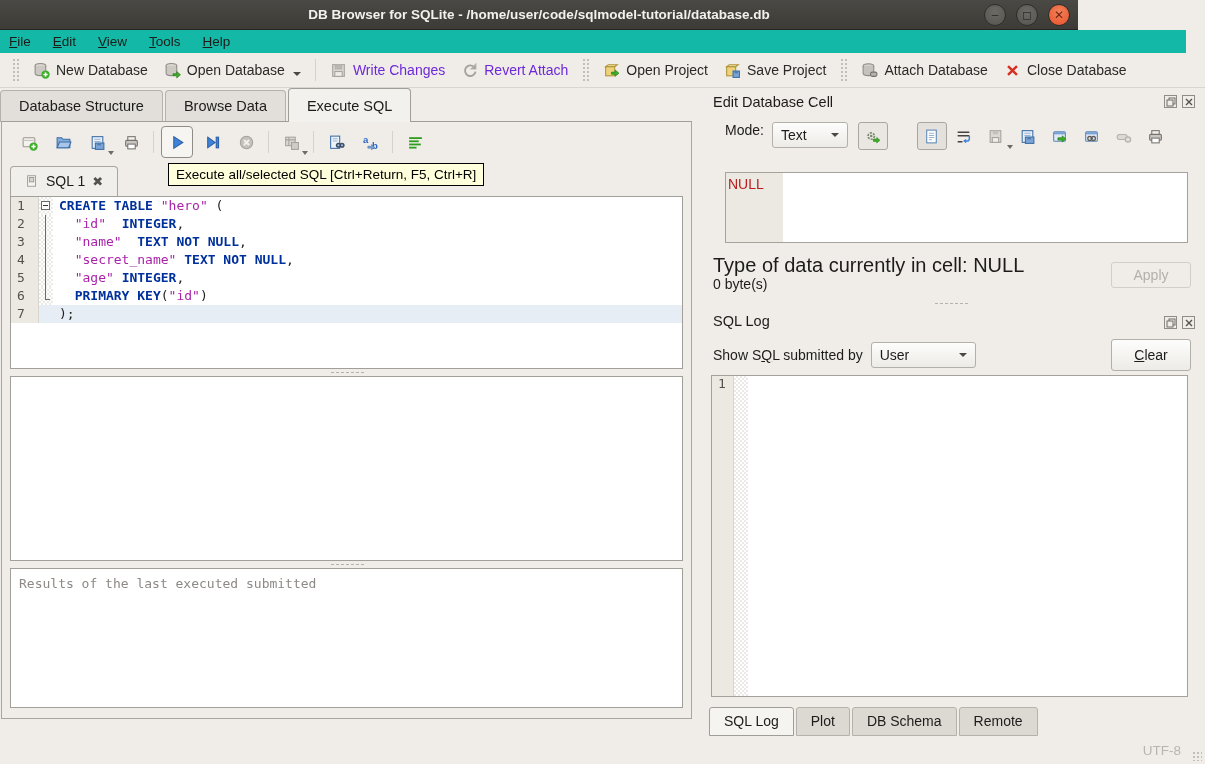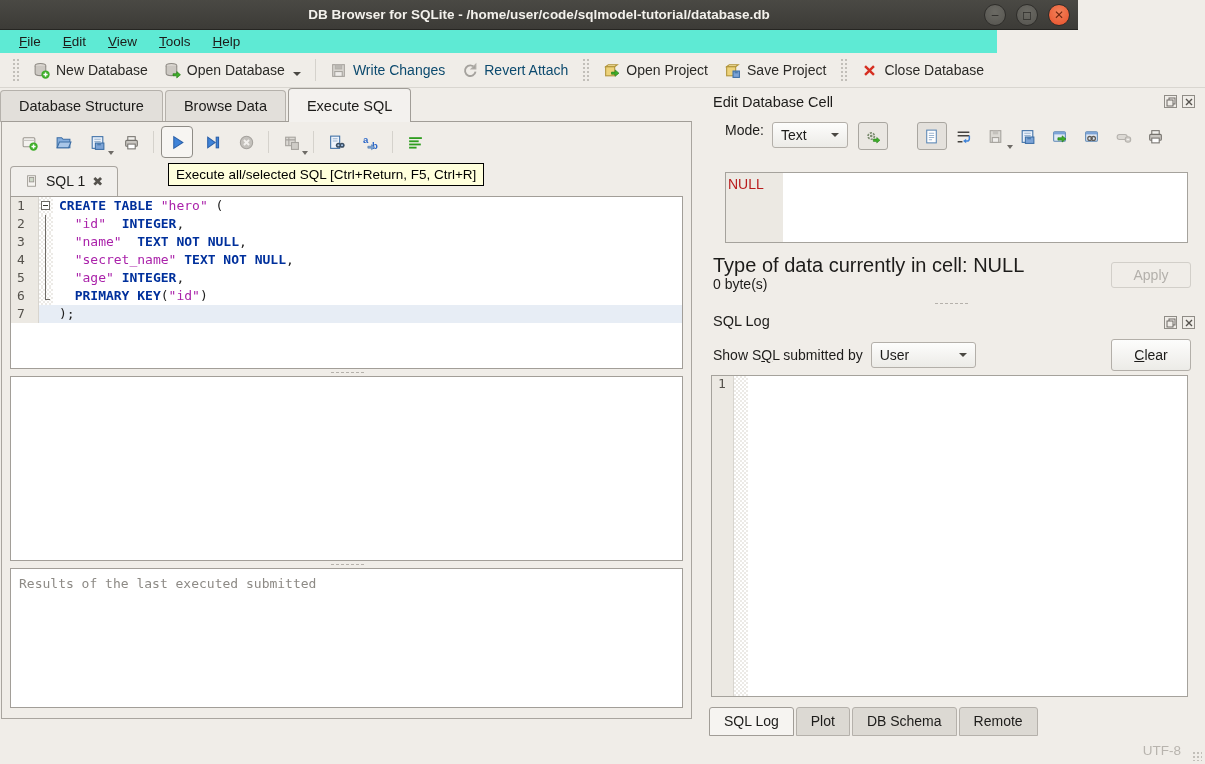--- a/index.html
+++ b/index.html
@@ -16,30 +16,30 @@
     display:flex; align-items:center; }
   #title-text{ position:absolute; left:0; right:0; text-align:center;
     color:#f3f1ec; font-weight:bold; font-size:13.5px; }
   #win-btns{ position:absolute; right:8px; top:4px; display:flex; gap:10px; }
   .wbtn{ width:22px; height:22px; border-radius:50%; display:flex; align-items:center;
     justify-content:center; font-size:12px; color:#2c2b28;
     background:radial-gradient(circle at 50% 35%,#6b6a64,#55544f); border:1px solid #2e2d2a; }
   .wbtn.close{ background:radial-gradient(circle at 50% 35%,#f2825a,#e8502a); color:#6e2610; }
   .wbtn span{ line-height:1; }
   
-  #menubar{ position:absolute; left:0; top:30px; width:997px; height:23px;
-    background:#5eead4; display:flex; align-items:center; padding-left:10px; gap:4px; }
+  #menubar{ position:absolute; left:0; top:30px; width:1186px; height:23px;
+    background:#14b8a6; display:flex; align-items:center; gap:4px; }
   .menu-item{ padding:2px 9px; font-size:13.5px; }
   
   #toolbar{ position:absolute; left:0; top:53px; width:1205px; height:35px;
     background:#f0ede8; border-bottom:1px solid #d9d6d0;
     display:flex; align-items:center; padding-left:6px; }
   .tb-btn{ display:flex; align-items:center; gap:6px; padding:5px 8px; font-size:14px;
     color:#2b2a27; border-radius:3px; }
-  .tb-btn.disabled{ color:#0c4a6e; }
+  .tb-btn.disabled{ color:#6d28d9; }
   .tb-btn.disabled svg *{ fill:#cdcac5 !important; stroke:#b3b0ab !important; }
   .tb-sep{ width:1px; height:22px; background:#d5d2cc; margin:0 6px; }
   .tb-handle{ width:7px; height:24px; margin:0 6px;
     background-image:radial-gradient(#c2bfb9 1px,transparent 1.2px); background-size:4px 4px; }
   .caret{ width:0; height:0; border-left:4px solid transparent; border-right:4px solid transparent;
     border-top:4px solid #4a4843; margin-left:2px; align-self:flex-end; margin-bottom:3px; }
   
   #maintabs{ position:absolute; left:0; top:88px; width:705px; height:34px;
     display:flex; align-items:flex-end; }
   .mtab{ padding:7px 18px 8px; font-size:14.5px; background:#e2dfda;
@@ -353,20 +353,26 @@
     </div>
     <div class="tb-btn">
       <svg class="ic">
         <use href="#saveproj"></use>
       </svg>
       <span>Save Project</span>
     </div>
     <div class="tb-handle"></div>
     <div class="tb-btn">
       <svg class="ic">
+        <use href="#attachdb"></use>
+      </svg>
+      <span>Attach Database</span>
+    </div>
+    <div class="tb-btn">
+      <svg class="ic">
         <use href="#closedb"></use>
       </svg>
       <span>Close Database</span>
     </div>
   </div>
 
 <div id="maintabs">
     <div class="mtab">Database Structure</div>
     <div class="mtab">Browse Data</div>
     <div class="mtab active">Execute SQL</div>

